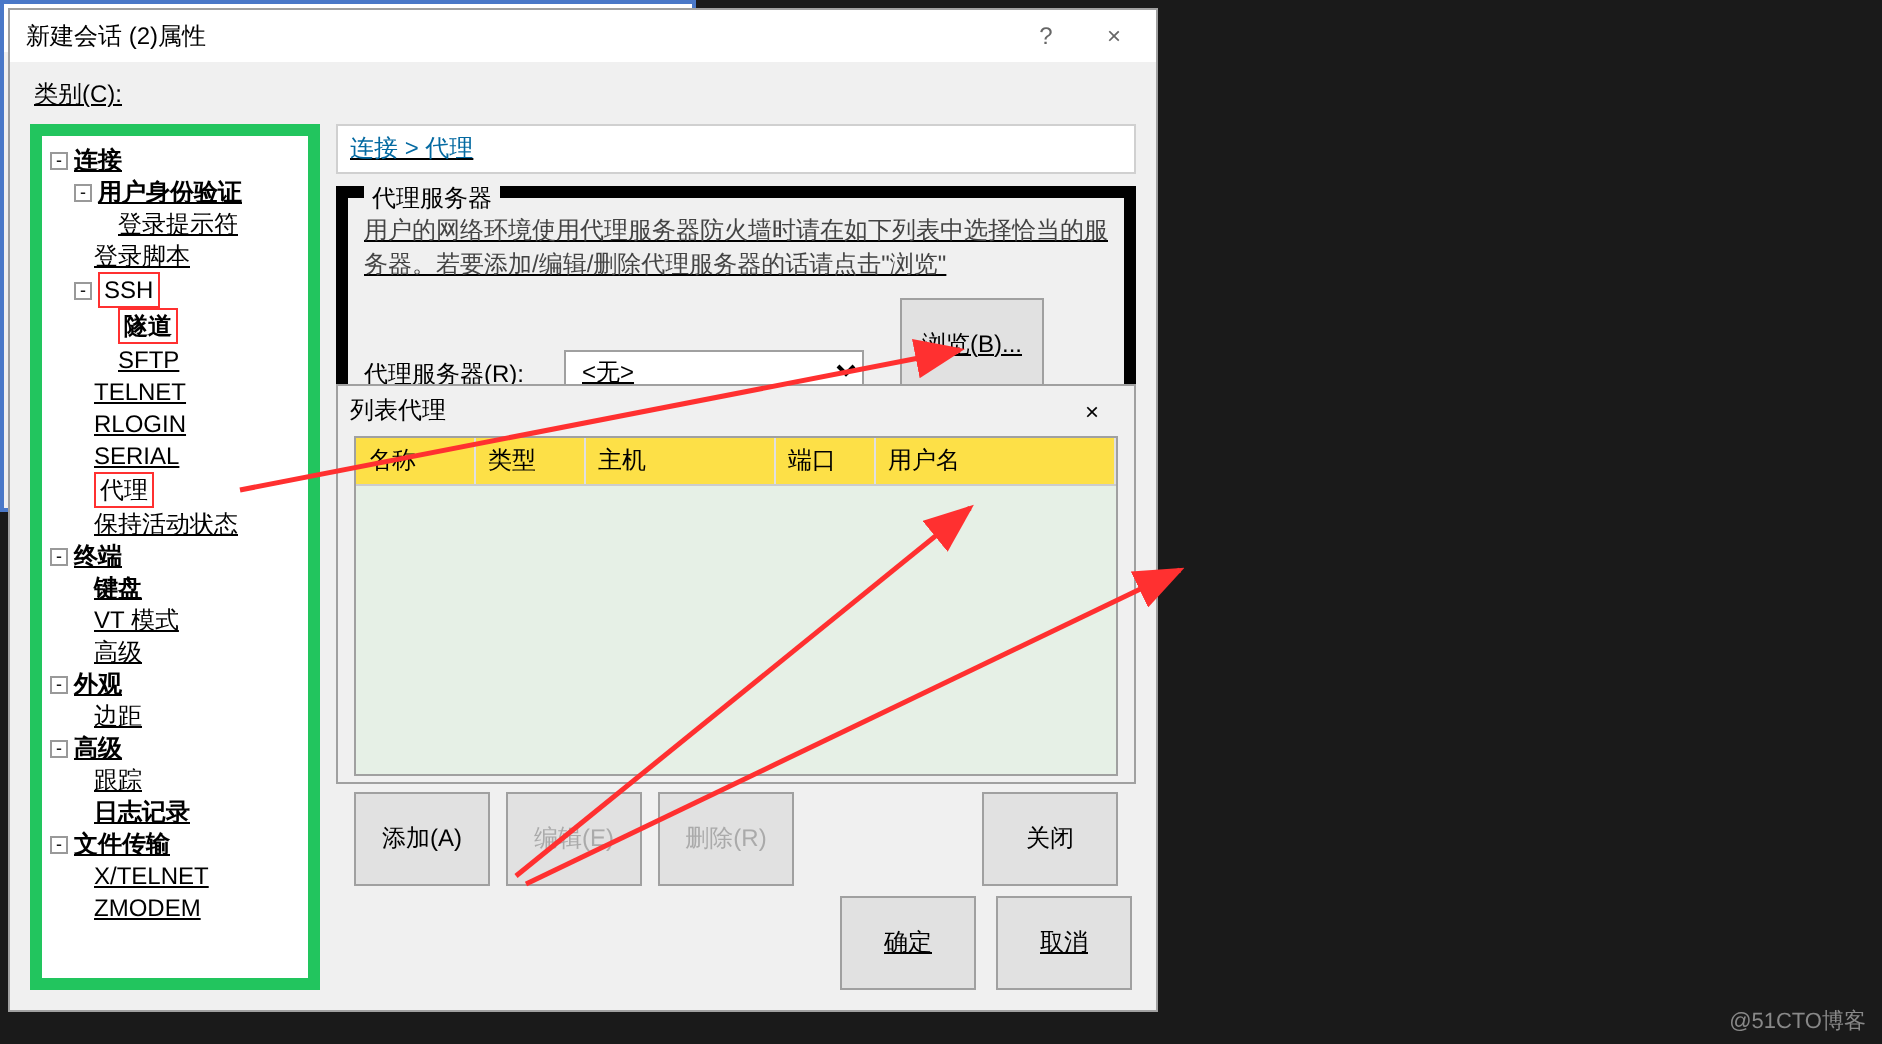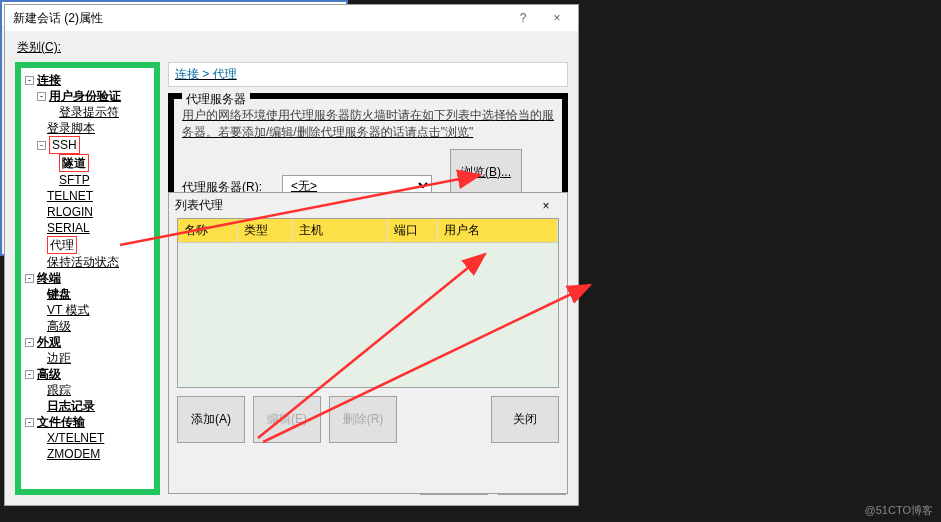--- a/index.html
+++ b/index.html
@@ -20,21 +20,21 @@
 .hl-red { border: 1.5px solid #ff3030; display: inline-block; padding: 0 2px; }
 .right-pane { flex: 1; display: flex; flex-direction: column; position: relative; }
 .breadcrumb { border: 1px solid #d0d0d0; background: #fff; padding: 3px 6px; margin-bottom: 6px; color: #0369a1; }
 .grp { border: 6px solid #000000; padding: 8px; margin-bottom: 18px; position: relative; }
 .grp-title { position: absolute; top: -8px; left: 8px; background: #f0f0f0; padding: 0 4px; }
 .row { display: flex; align-items: flex-end; margin: 4px 0; }
 .row label { width: 100px; }
 select, input[type=text] { border: 1px solid #a0a0a0; padding: 2px 4px; background: #fff; height: 21px; }
 .btn-std { border: 1px solid #a0a0a0; background: #e1e1e1; padding: 14px 10px; min-width: 68px; text-align: center; cursor: default; }
 .btn-std.primary { border: 1.5px solid #0078d7; }
-.list-dialog { position: absolute; left: 0; top: 130px; width: 100%; height: 302px; border: 1px solid #a0a0a0; background: #f0f0f0; }
+.list-dialog { position: absolute; left: 0; top: 130px; width: 100%; height: 200px; border: 1px solid #a0a0a0; background: #f0f0f0; }
 .list-head { display: flex; justify-content: space-between; align-items: center; padding: 4px 6px; }
 .list-table { border: 1px solid #a0a0a0; background: #e6f0e6; margin: 0 8px; height: 170px; }
 .list-th { display: flex; background: #fde047; border-bottom: 1px solid #ccc; }
 .list-th div { padding: 3px 6px; border-right: 1px solid #e0e0e0; }
 .list-btns { display: flex; gap: 8px; padding: 8px; align-items: flex-end; }
 .main-btns { display: flex; justify-content: flex-end; gap: 10px; padding: 4px 2px 0 0; }
 .svr-win { left: 587px; top: 206px; width: 348px; height: 256px; border: 2px solid #4a78c8; background: #f0f0f0; }
 .svr-title { display: flex; justify-content: space-between; align-items: center; padding: 4px 8px; background: #fff; height: 24px; }
 .svr-body { padding: 8px 12px; }
 .svr-row { display: flex; align-items: center; margin: 5px 0; }

